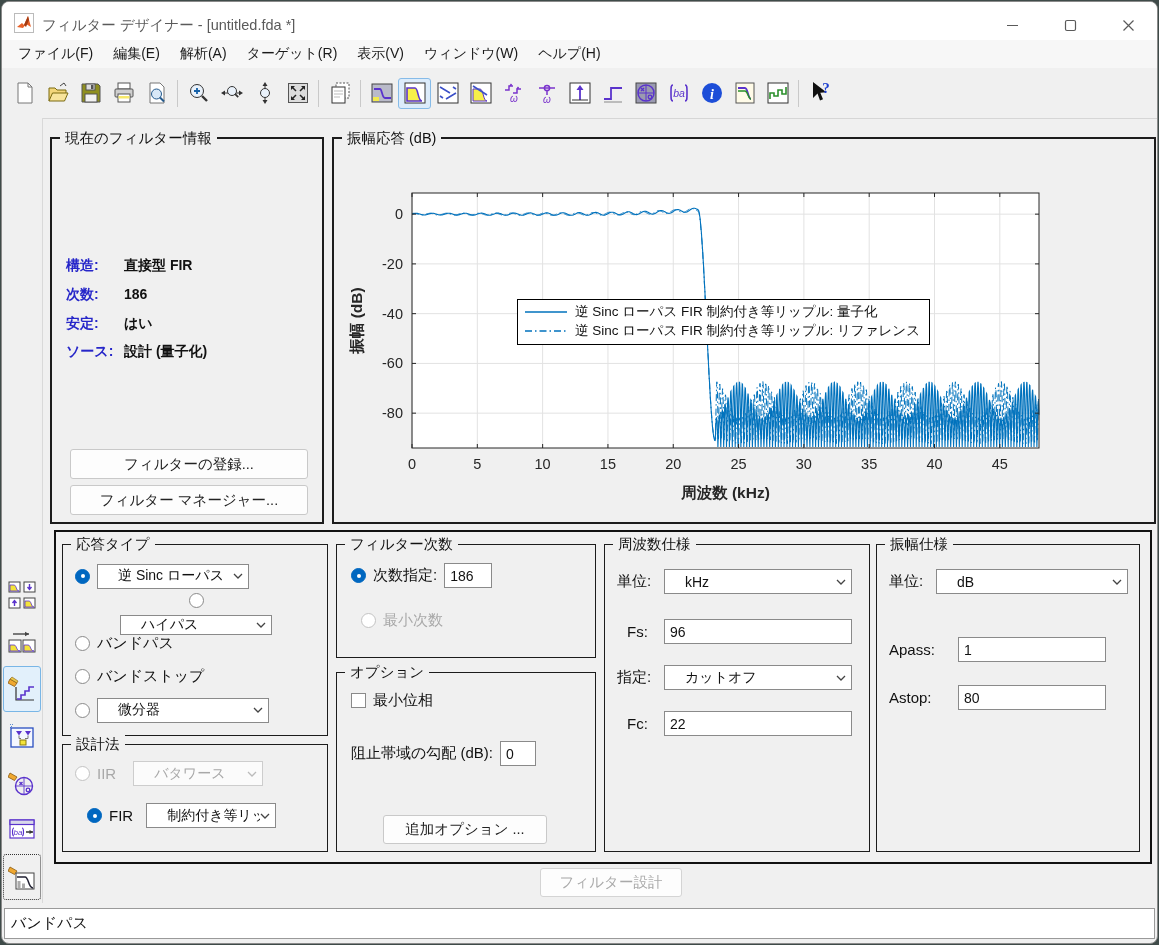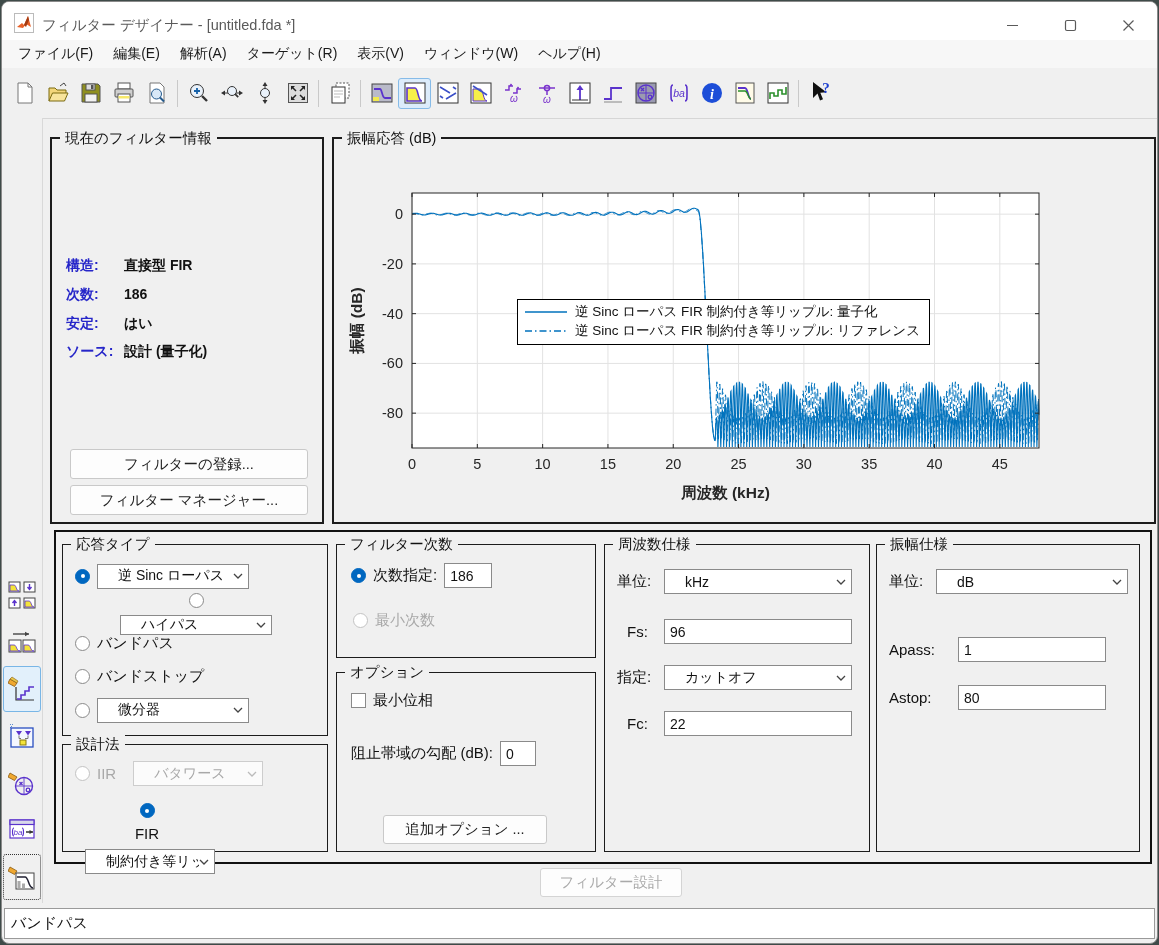--- a/index.html
+++ b/index.html
@@ -468,21 +468,21 @@
           <div class="row" style="height:33px;">
             <span class="radio"></span>
             <span class="flabel">バンドパス</span>
           </div>
           <div class="row" style="height:33px;">
             <span class="radio"></span>
             <span class="flabel">バンドストップ</span>
           </div>
           <div class="row" style="height:34px;">
             <span class="radio"></span>
-            <div class="combo" style="width:152px;justify-content:space-between;">
+            <div class="combo" style="width:172px;justify-content:space-between;">
                 <span>微分器</span>
                 <svg width="10" height="6">
                   <path d="M1 1l4 4 4-4" fill="none" stroke="#444" stroke-width="1.3"></path>
                 </svg>
               </div>
           </div>
         </div>
       </div>
 
       <div class="gbox thin" style="left:6px;top:212px;width:264px;height:106px;">
@@ -490,40 +490,40 @@
         <div class="row" style="position:absolute;left:12px;top:16px;">
           <span class="radio dis"></span>
           <span class="flabel dis">IIR</span>
           <div class="combo dis" style="width:130px;margin-left:10px;">
               <span>バタワース</span>
               <svg width="10" height="6">
                 <path d="M1 1l4 4 4-4" fill="none" stroke="#bbb" stroke-width="1.3"></path>
               </svg>
             </div>
         </div>
-        <div class="row" style="position:absolute;left:16px;top:58px;flex-direction:column;">
+        <div class="row" style="position:absolute;left:24px;top:58px;">
           <span class="radio sel"></span>
           <span class="flabel">FIR</span>
           <div class="combo" style="width:130px;margin-left:6px;">
               <span>制約付き等リッ...</span>
               <svg width="10" height="6">
                 <path d="M1 1l4 4 4-4" fill="none" stroke="#444" stroke-width="1.3"></path>
               </svg>
             </div>
         </div>
       </div>
 
       <div class="gbox thin" style="left:280px;top:12px;width:258px;height:112px;">
         <span class="gleg">フィルター次数</span>
         <div class="row" style="position:absolute;left:14px;top:18px;">
           <span class="radio sel"></span>
           <span class="flabel">次数指定:</span>
           <input class="tfield" style="width: 48px;" value="186">
         </div>
-        <div class="row" style="position:absolute;left:16px;top:66px;justify-content:space-between;">
+        <div class="row" style="position:absolute;left:24px;top:66px;justify-content:space-between;">
           <span class="radio dis"></span>
           <span class="flabel dis">最小次数</span>
         </div>
       </div>
 
       <div class="gbox thin" style="left:280px;top:140px;width:258px;height:178px;">
         <span class="gleg">オプション</span>
         <div class="row" style="position:absolute;left:14px;top:18px;">
           <span class="checkbox"></span>
           <span class="flabel">最小位相</span>

